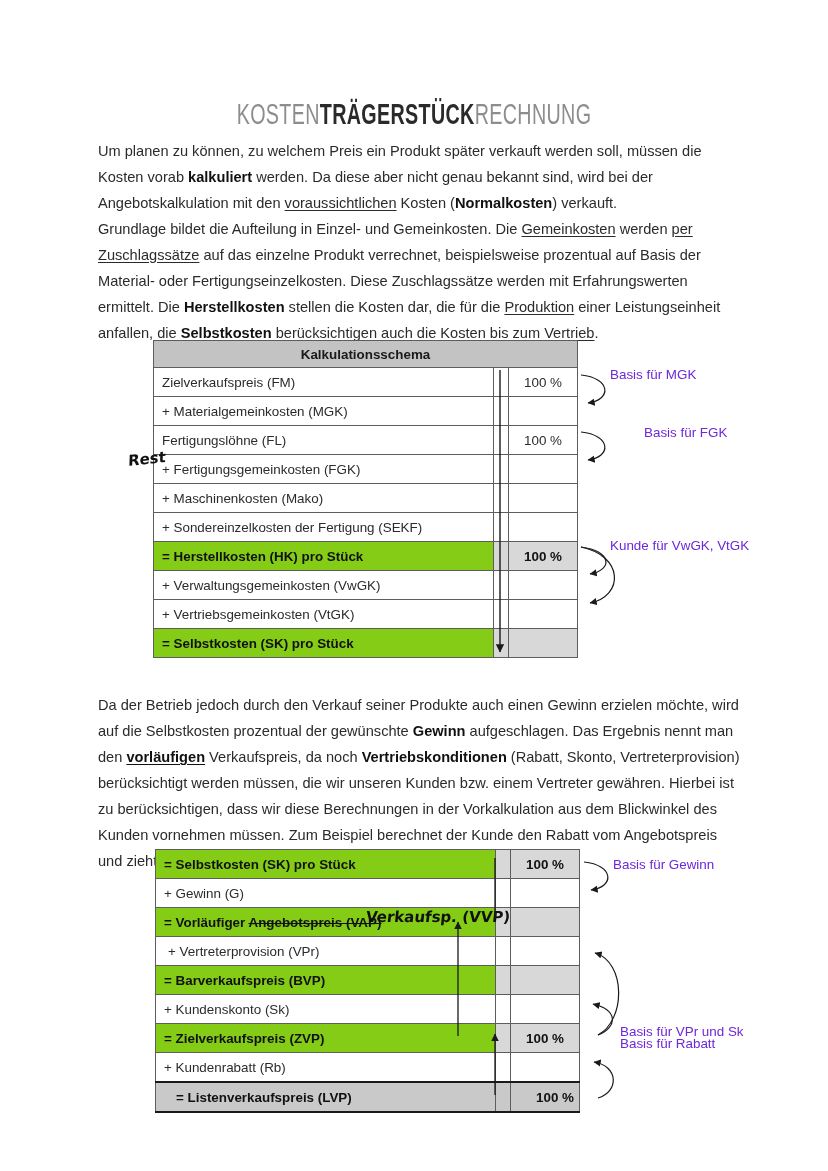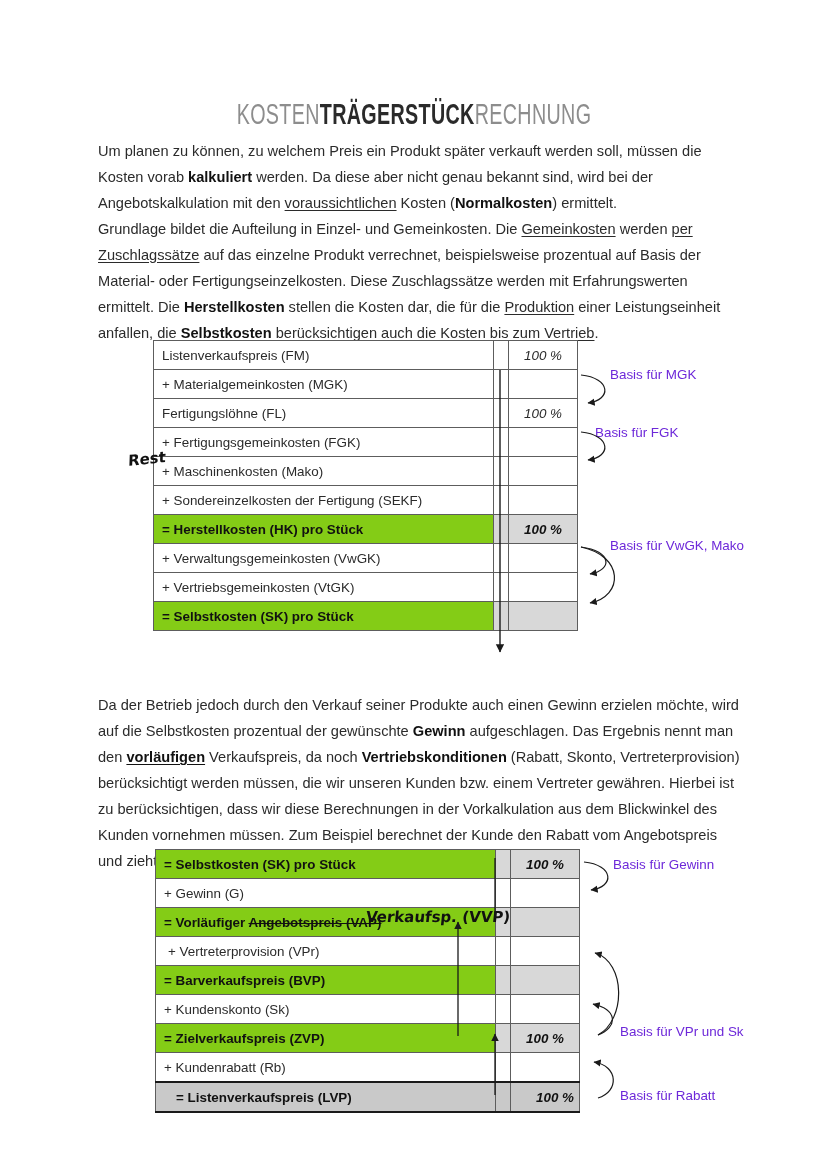--- a/index.html
+++ b/index.html
@@ -58,21 +58,21 @@
   }
   .sheet td {
     border: 1px solid #5d5d5d;
     height: 28px;
     padding: 0 0 0 8px;
     vertical-align: middle;
     background: #ffffff;
     white-space: nowrap;
   }
   .sheet td.c-gap  { padding: 0; width: 15px; }
-  .sheet td.c-pct  { padding: 0; width: 69px; text-align: center; font-style: italic; }
+  .sheet td.c-pct  { padding: 0; width: 69px; text-align: center; }
   .sheet tr.hdr td {
     background: #c3c3c3;
     text-align: center;
     font-weight: 700;
     color: #1a1a1a;
     padding: 0;
     height: 26px;
   }
   .sheet tr.sum td {
     background: #84cc16;
@@ -128,33 +128,36 @@
     left: 0; top: 0;
     width: 828px; height: 1171px;
     pointer-events: none;
   }
 </style>
 </head>
 <body>
 
 <div id="title"><span class="t-light">KOSTEN</span><span class="t-dark">TRÄGERSTÜCK</span><span class="t-light">RECHNUNG</span></div>
 
-<div class="para" id="para1"><span>Um planen zu können, zu welchem Preis ein Produkt später verkauft werden soll, müssen die Kosten vorab </span><b>kalkuliert</b><span> werden. Da diese aber nicht genau bekannt sind, wird bei der Angebotskalkulation mit den </span><u>voraussichtlichen</u><span> Kosten (</span><b>Normalkosten</b><span>) ermittelt.</span></div>
+<div class="para" id="para1"><span>Um planen zu können, zu welchem Preis ein Produkt später verkauft werden soll, müssen die Kosten vorab </span><b>kalkuliert</b><span> werden. Da diese aber nicht genau bekannt sind, wird bei der Angebotskalkulation mit den </span><u>voraussichtlichen</u><span> Kosten (</span><b>Normalkosten</b><span>) verkauft.</span></div>
 
 <div class="para" id="para2"><span>Grundlage bildet die Aufteilung in Einzel- und Gemeinkosten. Die </span><u>Gemeinkosten</u><span> werden </span><u>per Zuschlagssätze</u><span> auf das einzelne Produkt verrechnet, beispielsweise prozentual auf Basis der Material- oder Fertigungseinzelkosten. Diese Zuschlagssätze werden mit Erfahrungswerten ermittelt. Die </span><b>Herstellkosten</b><span> stellen die Kosten dar, die für die </span><u>Produktion</u><span> einer Leistungseinheit anfallen, die </span><b>Selbstkosten</b><span> berücksichtigen auch die Kosten </span><u>bis zum Vertrieb</u><span>.</span></div>
 
 <table class="sheet" id="table1">
   <colgroup>
       <col style="width:340px">
       <col style="width:15px">
       <col style="width:69px">
     </colgroup>
   <tbody id="t1-body">
-      <tr>
-        <td>Listenverkaufspreis (FM)</td>
+      <tr class="hdr">
+        <td colspan="3">Kalkulationsschema</td>
+      </tr>
+      <tr>
+        <td>Zielverkaufspreis (FM)</td>
         <td class="c-gap"></td>
         <td class="c-pct">100 %</td>
       </tr>
       <tr>
         <td>+ Materialgemeinkosten (MGK)</td>
         <td class="c-gap"></td>
         <td class="c-pct"></td>
       </tr>
       <tr>
         <td>Fertigungslöhne (FL)</td>
@@ -250,26 +253,26 @@
       </tr>
       <tr class="lastbold">
         <td>= Listenverkaufspreis (LVP)</td>
         <td class="c-gap" style="background: rgb(201, 201, 201);"></td>
         <td class="c-pct" style="background: rgb(201, 201, 201);">100 %</td>
       </tr>
     </tbody>
 </table>
 
 <div class="anno" style="left:610px; top:367px;">Basis für MGK</div>
-<div class="anno" style="left:595px; top:425px;">Basis für FGK</div>
-<div class="anno" style="left:610px; top:538px;">Basis für VwGK, Mako</div>
+<div class="anno" style="left:644px; top:425px;">Basis für FGK</div>
+<div class="anno" style="left:610px; top:538px;">Kunde für VwGK, VtGK</div>
 
 <div class="anno" style="left:613px; top:857px;">Basis für Gewinn</div>
 <div class="anno" style="left:620px; top:1024px;">Basis für VPr und Sk</div>
-<div class="anno" style="left:620px; top:1088px;">Basis für Rabatt</div>
+<div class="anno" style="left:620px; top:1036px;">Basis für Rabatt</div>
 
 <div class="hand" id="hand-rest">Rest</div>
 <div class="hand" id="hand-vvp">Verkaufsp. (VVP)</div>
 
 <svg id="overlay" viewBox="0 0 828 1171">
   <defs>
     <marker id="ah" markerWidth="7" markerHeight="7" refX="5.6" refY="3" orient="auto">
       <path d="M0,0 L6,3 L0,6 z" fill="#1a1a1a"></path>
     </marker>
   </defs>

